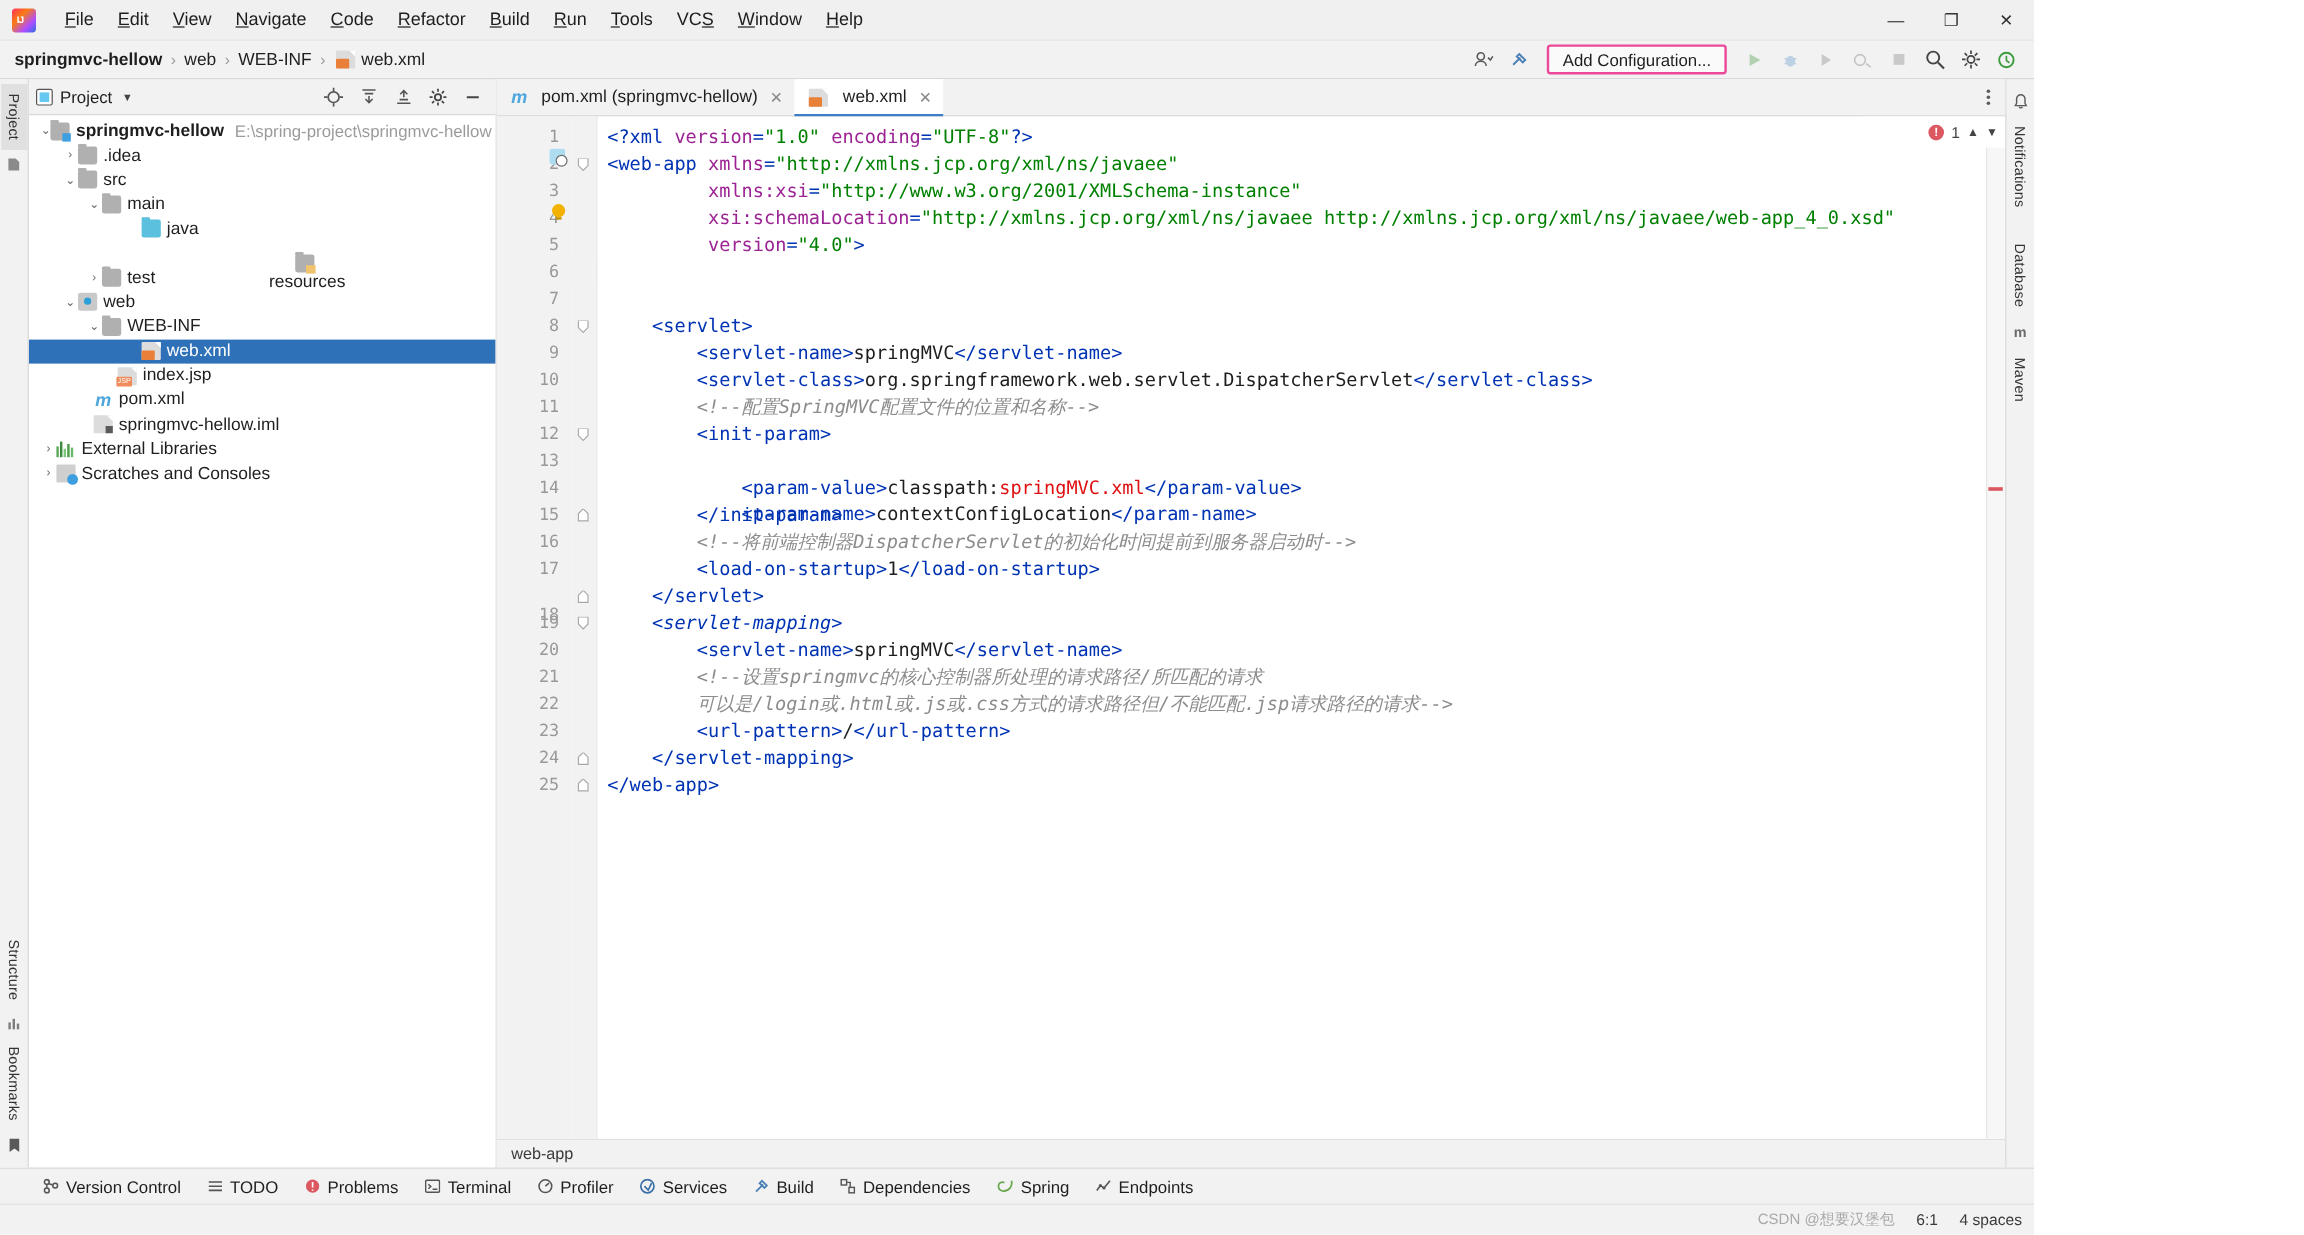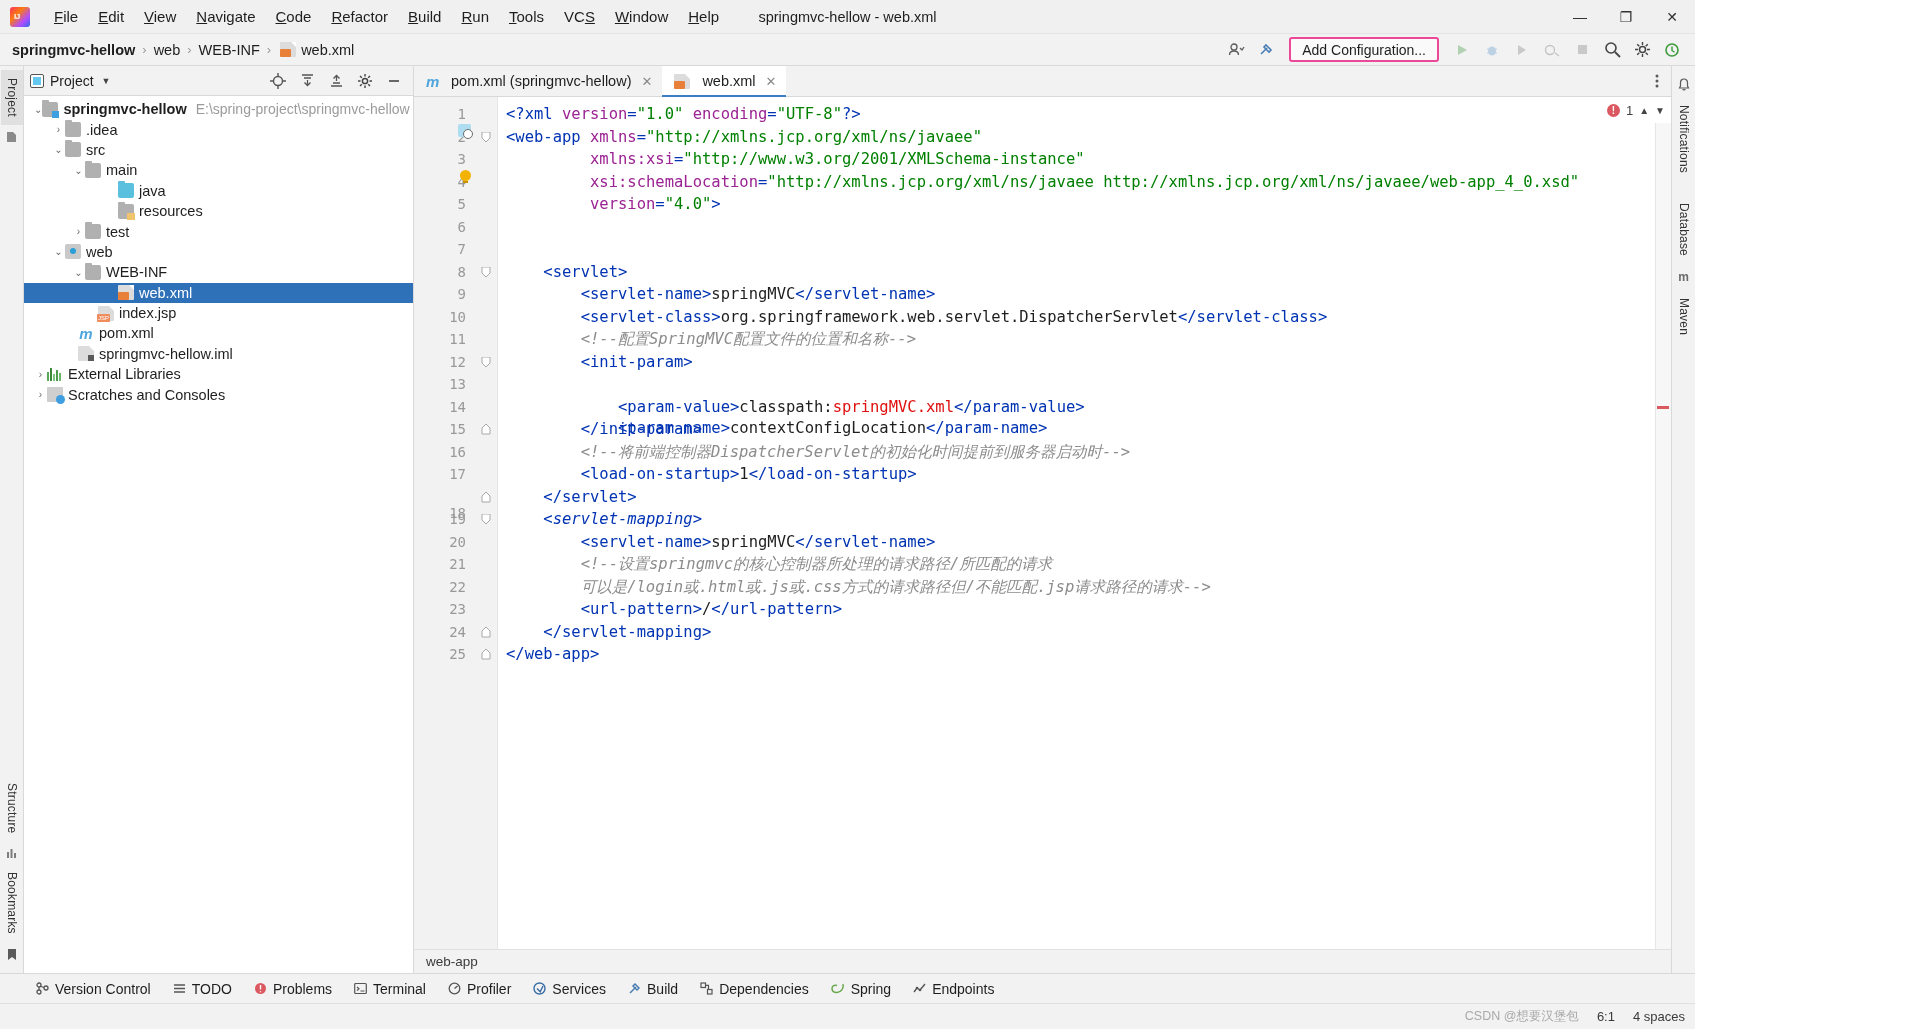--- a/index.html
+++ b/index.html
@@ -303,21 +303,20 @@
       <div class="menu-item"><u>N</u>avigate</div>
       <div class="menu-item"><u>C</u>ode</div>
       <div class="menu-item"><u>R</u>efactor</div>
       <div class="menu-item"><u>B</u>uild</div>
       <div class="menu-item"><u>R</u>un</div>
       <div class="menu-item"><u>T</u>ools</div>
       <div class="menu-item">VC<u>S</u></div>
       <div class="menu-item"><u>W</u>indow</div>
       <div class="menu-item"><u>H</u>elp</div>
     </div>
-    <div class="win-title">springmvc-hellow - web.xml</div>
     <div class="win-btns">
       <div class="win-btn">—</div>
       <div class="win-btn">❐</div>
       <div class="win-btn close">✕</div>
     </div>
   </div>
 
   <div class="navbar">
     <span class="crumb bold">springmvc-hellow</span>
     <span class="crumb-sep">›</span>
@@ -480,21 +479,21 @@
           <span class="nodeicon fi-folder"></span>
           <span class="label">main</span>
         </div>
 
         <div class="row" style="padding-left:81px;">
           <span class="arrow none">›</span>
           <span class="nodeicon fi-folder src"></span>
           <span class="label">java</span>
         </div>
 
-        <div class="row" style="padding-left:81px;">
+        <div class="row" style="padding-left:81px;flex-direction:column;">
           <span class="arrow none">›</span>
           <span class="nodeicon fi-folder res"></span>
           <span class="label">resources</span>
         </div>
 
         <div class="row" style="padding-left:48px;">
           <span class="arrow">›</span>
           <span class="nodeicon fi-folder"></span>
           <span class="label">test</span>
         </div>

